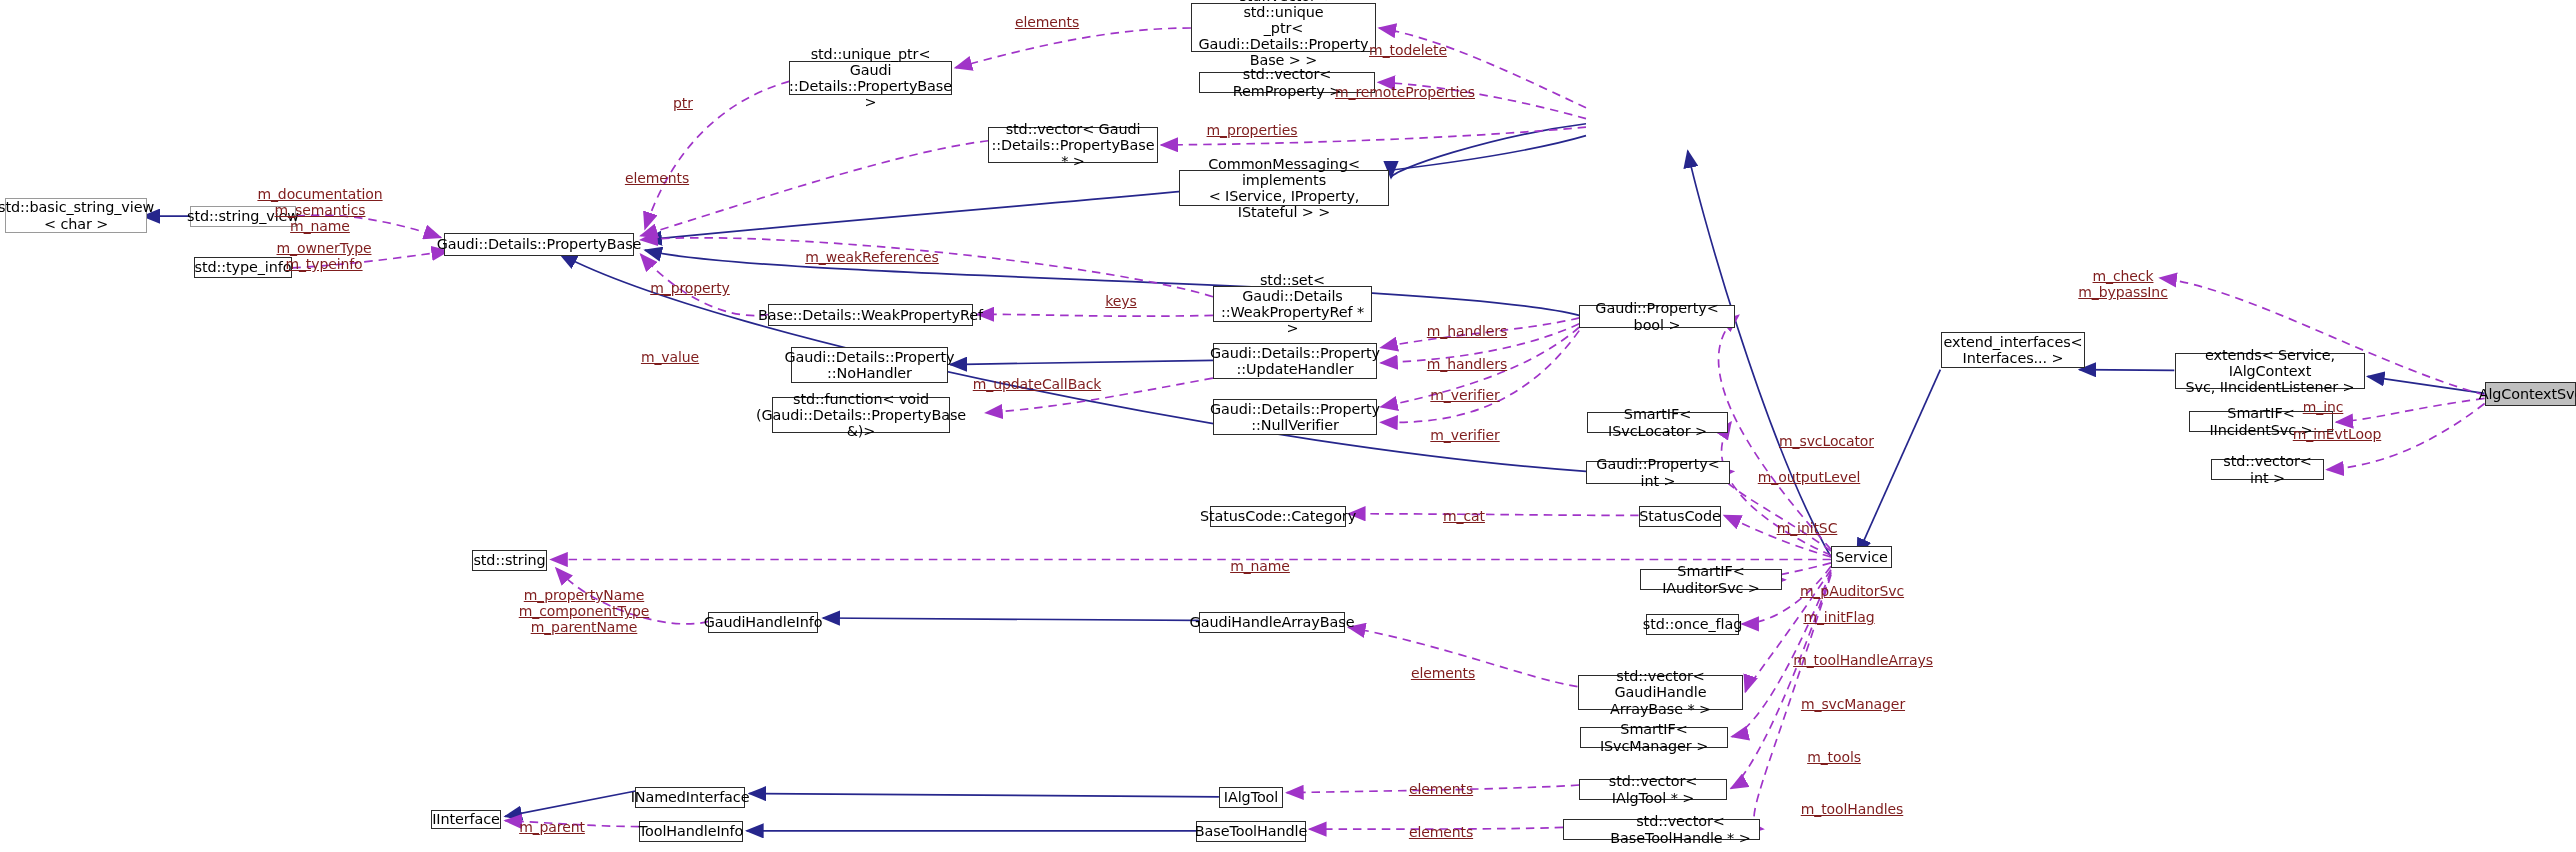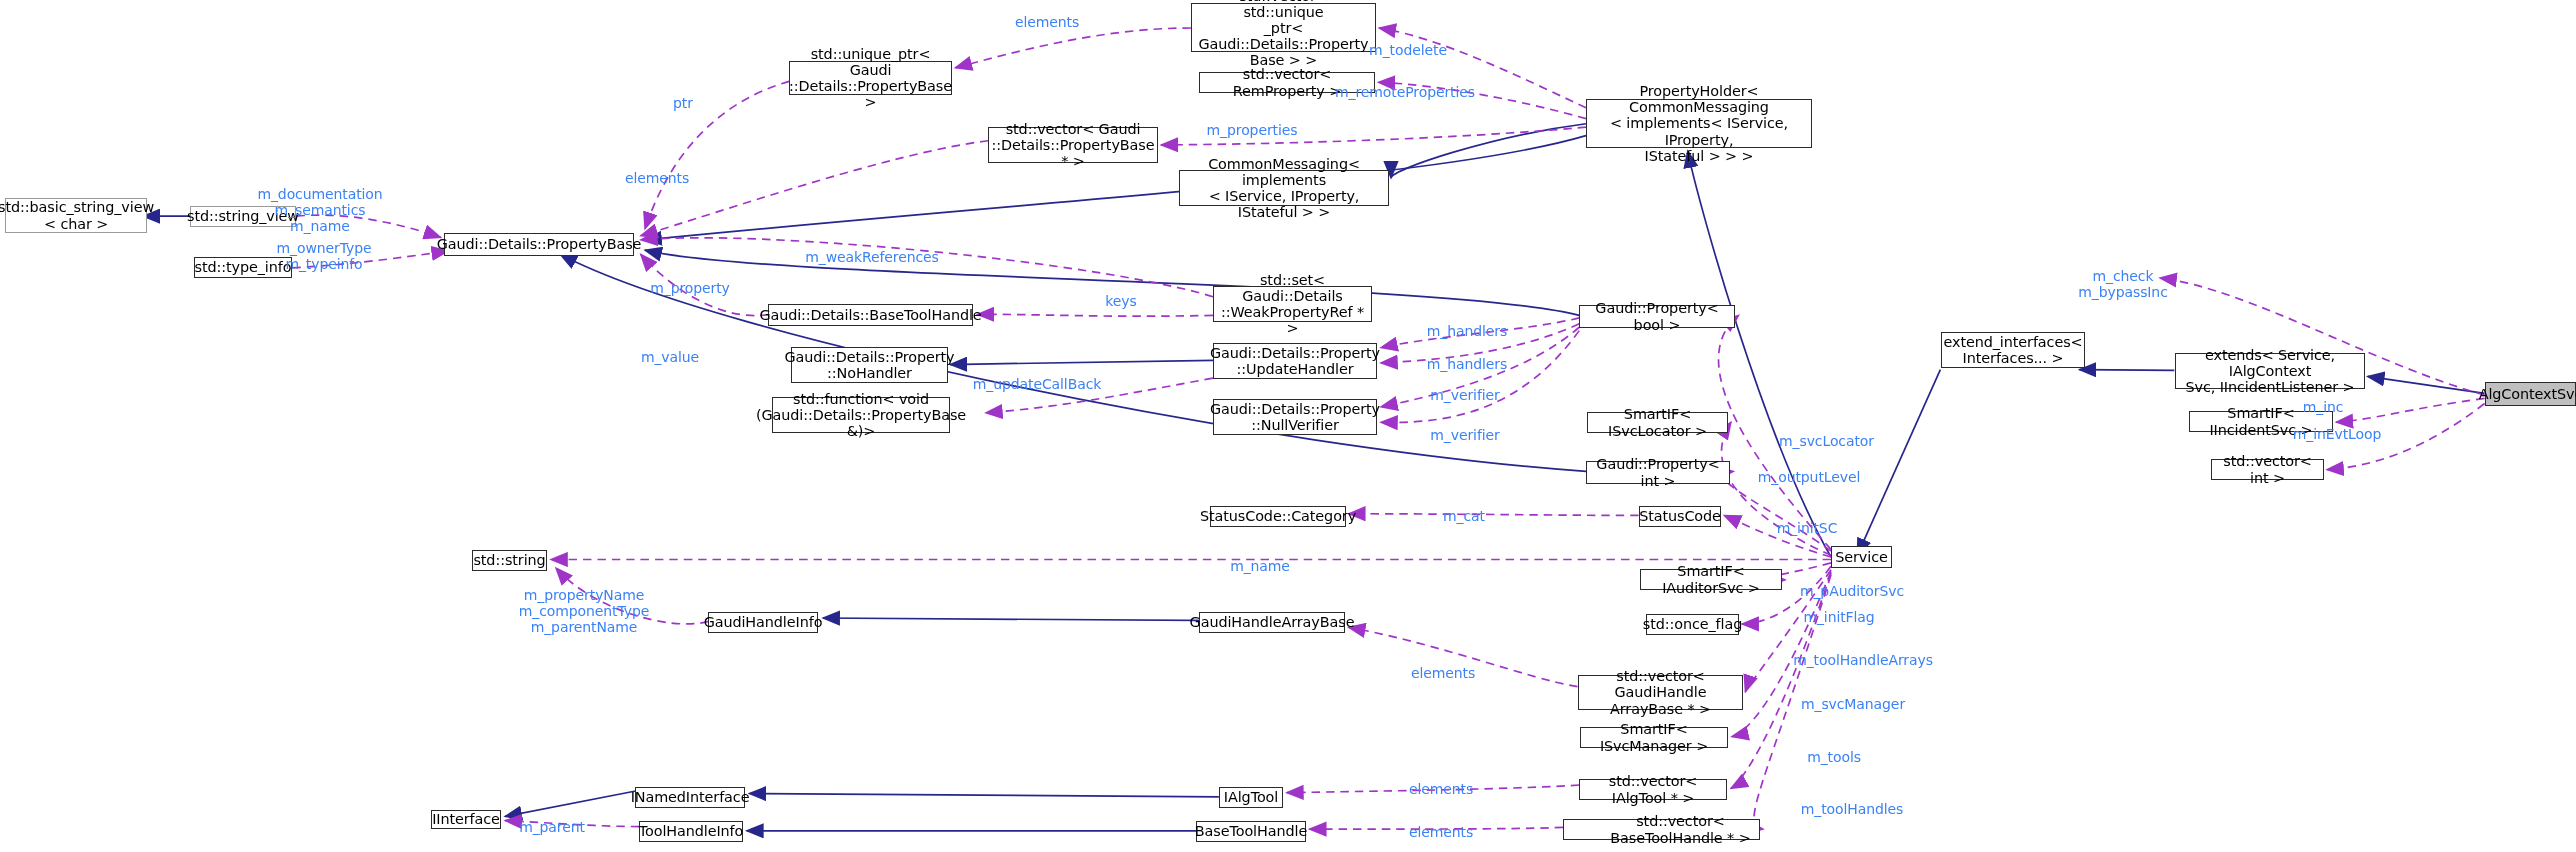--- a/index.html
+++ b/index.html
@@ -34,25 +34,26 @@
     text-align: center;
     padding: 1.7px 5.1px;
     white-space: pre-line;
     letter-spacing: -0.1px;
   }
   .node.soft { border-color: #9a9a9a; }
   .node.highlight { background: #bfbfbf; border-color: #2b2b2b; }
   .elabel {
     position: absolute;
     font-size: 14px;
-    color: #3b82f6;
+    color: #7f1d1d;
     line-height: 1.16;
     white-space: pre-line;
     text-align: center;
     letter-spacing: -0.1px;
+    text-decoration: underline;
   }
 </style>
 </head>
 <body>
 
 <div id="canvas">
 
   <svg class="edges" viewBox="0 0 3037 1005" xmlns="http://www.w3.org/2000/svg">
     <defs>
       <marker id="ah-inh" markerWidth="11" markerHeight="9" refX="10" refY="4.5" orient="auto">
@@ -122,40 +123,37 @@
 
   <div class="node" style="left:1191px; top:3.4px; width:185px; height:49px;">std::vector&lt; std::unique
 _ptr&lt; Gaudi::Details::Property
 Base &gt; &gt;</div>
 
   <div class="node" style="left:789px; top:61px; width:163px; height:34px;">std::unique_ptr&lt; Gaudi
 ::Details::PropertyBase &gt;</div>
 
   <div class="node" style="left:1199px; top:72px; width:176px; height:21px;">std::vector&lt; RemProperty &gt;</div>
 
-  <div class="node" style="left:1586px; top:99px; width:226px; height:49px;">PropertyHolder&lt; CommonMessaging
-&lt; implements&lt; IService, IProperty,
-IStateful &gt; &gt; &gt;</div>
 
   <div class="node" style="left:988px; top:127px; width:170px; height:36px;">std::vector&lt; Gaudi
 ::Details::PropertyBase * &gt;</div>
 
   <div class="node" style="left:1179px; top:170px; width:210px; height:36px;">CommonMessaging&lt; implements
 &lt; IService, IProperty, IStateful &gt; &gt;</div>
 
   <div class="node soft" style="left:5.1px; top:198px; width:142px; height:35px;">std::basic_string_view
 &lt; char &gt;</div>
 
   <div class="node soft" style="left:190px; top:206px; width:106px; height:21px;">std::string_view</div>
 
   <div class="node" style="left:194px; top:257px; width:98px; height:21px;">std::type_info</div>
 
   <div class="node" style="left:444px; top:233px; width:190px; height:23px;">Gaudi::Details::PropertyBase</div>
 
-  <div class="node" style="left:768px; top:304px; width:205px; height:22px;">Gaudi::Details::BaseToolHandle</div>
+  <div class="node" style="left:768px; top:304px; width:205px; height:22px;">Base::Details::WeakPropertyRef</div>
 
   <div class="node" style="left:1213px; top:286px; width:159px; height:36px;">std::set&lt; Gaudi::Details
 ::WeakPropertyRef * &gt;</div>
 
   <div class="node" style="left:791px; top:347px; width:157px; height:36px;">Gaudi::Details::Property
 ::NoHandler</div>
 
   <div class="node" style="left:1213px; top:343px; width:164px; height:36px;">Gaudi::Details::Property
 ::UpdateHandler</div>
 

